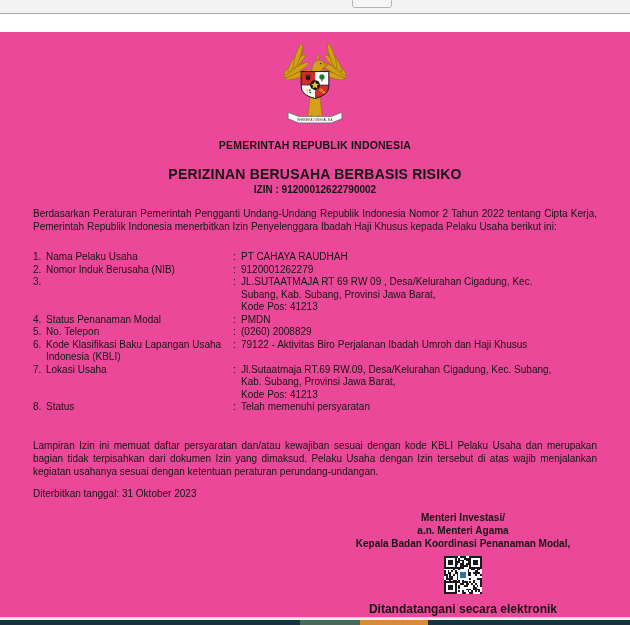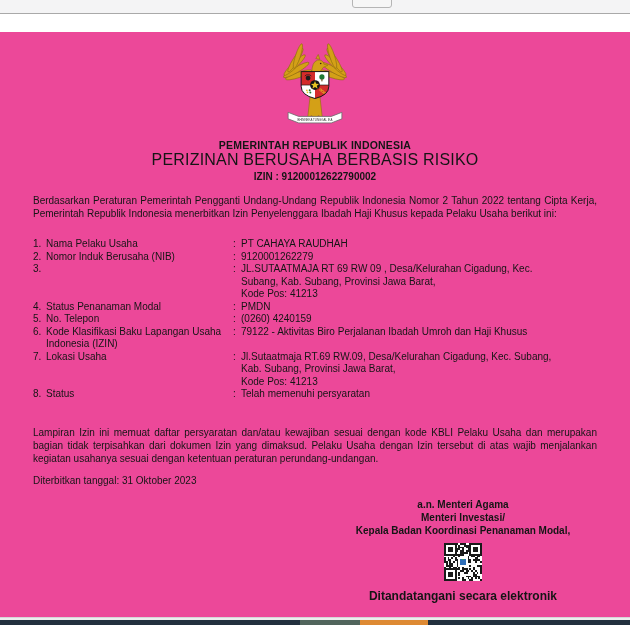--- a/index.html
+++ b/index.html
@@ -32,21 +32,21 @@
   .bottom-bar .seg-green{position:absolute;left:300px;top:0;width:60px;height:5px;}
   .bottom-bar .seg-orange{position:absolute;left:360px;top:0;width:68px;height:5px;}
   
   .page{
     position:absolute;top:32px;left:0;width:630px;height:603px;
     padding:0 33px;box-sizing:border-box;background:#ec4899;
   }
   .emblem-wrap{text-align:center;margin-top:7px;height:88px;}
   .title-block{text-align:center;}
   .gov-title{margin-top:12px;font-size:10.5px;font-weight:bold;letter-spacing:.2px;}
-  .doc-title{font-size:16px;font-weight:normal;letter-spacing:.2px;}
+  .doc-title{margin-top:15px;font-size:14px;font-weight:bold;letter-spacing:.2px;}
   .license-no{margin-top:2px;font-size:10px;font-weight:bold;}
   .para{
     margin-top:12px;font-size:10px;line-height:13px;text-align:justify;
   }
   .fields{margin-top:18px;font-size:10px;line-height:12.5px;}
   .field-row{display:grid;grid-template-columns:200px 1fr;}
   .f-label{display:flex;}
   .f-label .no{flex:0 0 13px;}
   .f-label .lbl{white-space:pre-line;}
   .f-value{display:flex;}
@@ -188,27 +188,27 @@
           <span class="val">PMDN</span>
         </div>
     </div>
     <div class="field-row">
       <div class="f-label">
           <span class="no">5.</span>
           <span class="lbl">No. Telepon</span>
         </div>
       <div class="f-value">
           <span class="colon">:</span>
-          <span class="val">(0260) 4240159</span>
+          <span class="val">(0260) 2008829</span>
         </div>
     </div>
     <div class="field-row">
       <div class="f-label">
           <span class="no">6.</span>
-          <span class="lbl">Kode Klasifikasi Baku Lapangan Usaha Indonesia (IZIN)</span>
+          <span class="lbl">Kode Klasifikasi Baku Lapangan Usaha Indonesia (KBLI)</span>
         </div>
       <div class="f-value">
           <span class="colon">:</span>
           <span class="val">79122 - Aktivitas Biro Perjalanan Ibadah Umroh dan Haji Khusus</span>
         </div>
     </div>
     <div class="field-row">
       <div class="f-label">
           <span class="no">7.</span>
           <span class="lbl">Lokasi Usaha</span>
@@ -230,22 +230,22 @@
           <span class="val">Telah memenuhi persyaratan</span>
         </div>
     </div>
   </div>
 
   <div class="para closing">Lampiran Izin ini memuat daftar persyaratan dan/atau kewajiban sesuai dengan kode KBLI Pelaku Usaha dan merupakan bagian tidak terpisahkan dari dokumen Izin yang dimaksud. Pelaku Usaha dengan Izin tersebut di atas wajib menjalankan kegiatan usahanya sesuai dengan ketentuan peraturan perundang-undangan.</div>
 
   <div class="issued-date">Diterbitkan tanggal: 31 Oktober 2023</div>
 
   <div class="signature-block">
+    <div>Menteri Investasi/</div>
     <div>a.n. Menteri Agama</div>
-    <div>Menteri Investasi/</div>
     <div>Kepala Badan Koordinasi Penanaman Modal,</div>
     <div class="qr-wrap">
       <svg id="qr" width="38" height="38" viewBox="0 0 21 21" shape-rendering="crispEdges">
           <rect x="0" y="0" width="21" height="21" fill="#ffffff"></rect>
           <rect x="7" y="0" width="1" height="1" fill="#1a1a1a"></rect>
           <rect x="9" y="0" width="1" height="1" fill="#1a1a1a"></rect>
           <rect x="10" y="0" width="1" height="1" fill="#1a1a1a"></rect>
           <rect x="11" y="0" width="1" height="1" fill="#1a1a1a"></rect>
           <rect x="8" y="1" width="1" height="1" fill="#1a1a1a"></rect>
           <rect x="11" y="1" width="1" height="1" fill="#1a1a1a"></rect>

